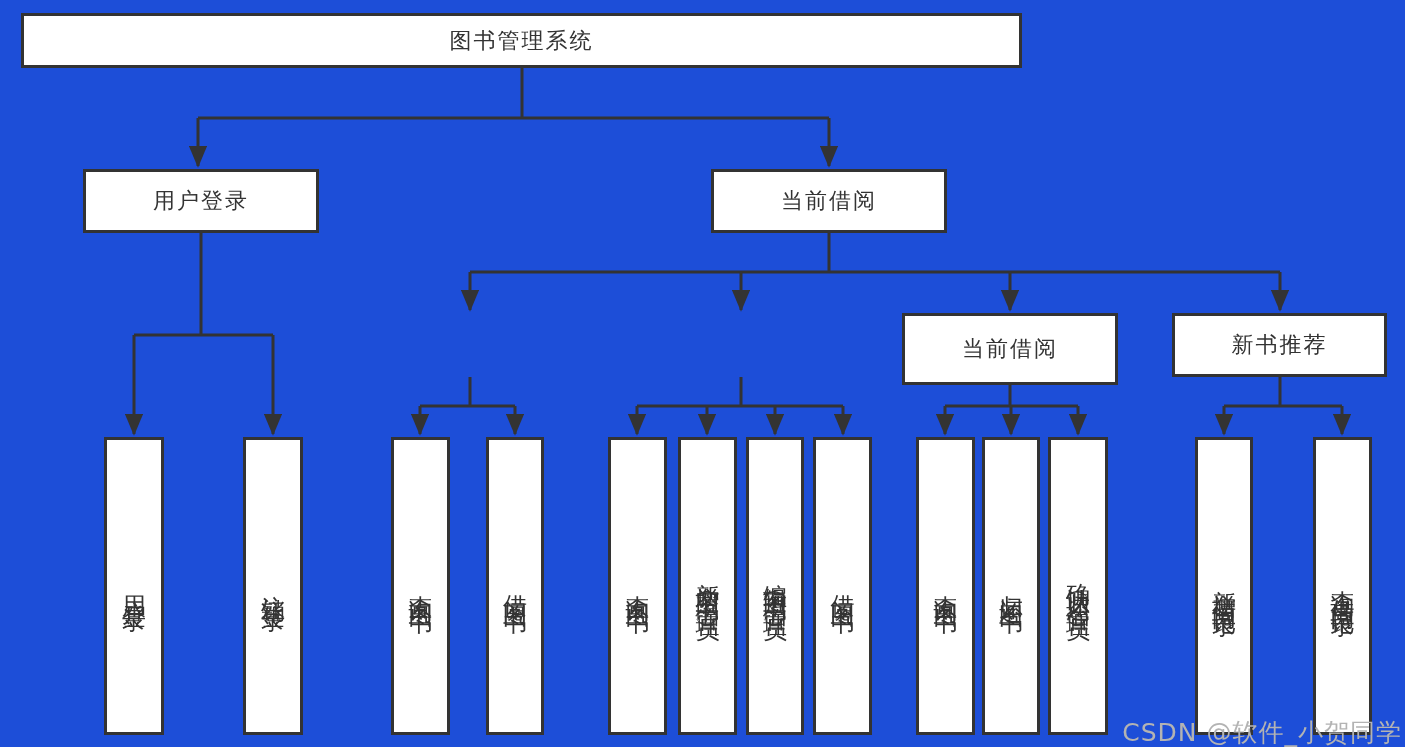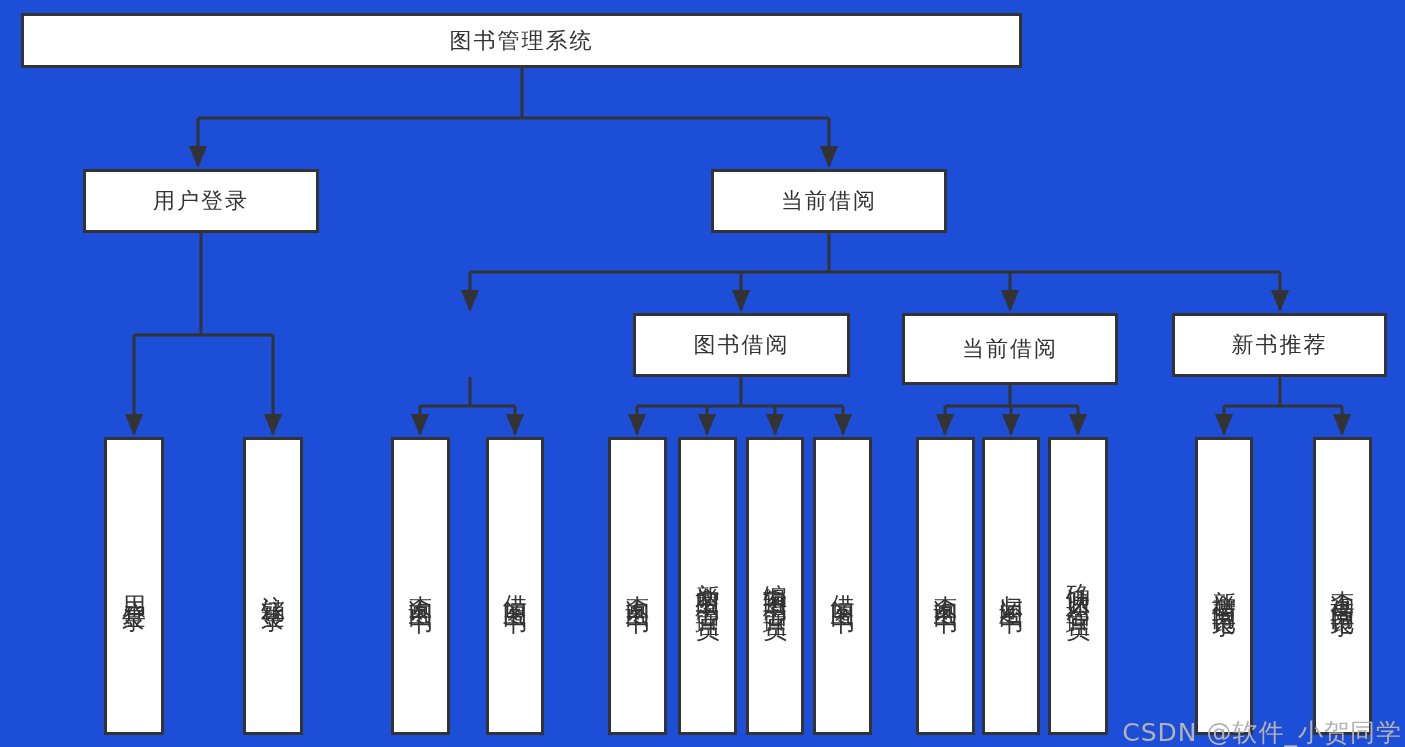--- a/index.html
+++ b/index.html
@@ -101,21 +101,20 @@
       <path d="M1224,406 V434" marker-end="url(#ah)"></path>
       <path d="M1342,406 V434" marker-end="url(#ah)"></path>
     </g>
   </svg>
 
   <div class="box h-box" style="left:21px; top:13px; width:1001px; height:55px;">图书管理系统</div>
 
   <div class="box h-box" style="left:83px; top:169px; width:236px; height:64px;">用户登录</div>
   <div class="box h-box" style="left:711px; top:169px; width:236px; height:64px;">当前借阅</div>
 
-  <div class="box h-box" style="left:633px; top:313px; width:217px; height:64px;">图书借阅</div>
   <div class="box h-box" style="left:902px; top:313px; width:216px; height:72px;">当前借阅</div>
   <div class="box h-box" style="left:1172px; top:313px; width:215px; height:64px;">新书推荐</div>
 
   <div class="box v-box" style="left:104px; width:60px;">用户登录</div>
   <div class="box v-box" style="left:243px; width:60px;">注销登录</div>
 
   <div class="box v-box" style="left:391px; width:59px;">查询图书</div>
   <div class="box v-box" style="left:486px; width:58px;">借阅图书</div>
 
   <div class="box v-box" style="left:608px; width:59px;">查询图书</div>

